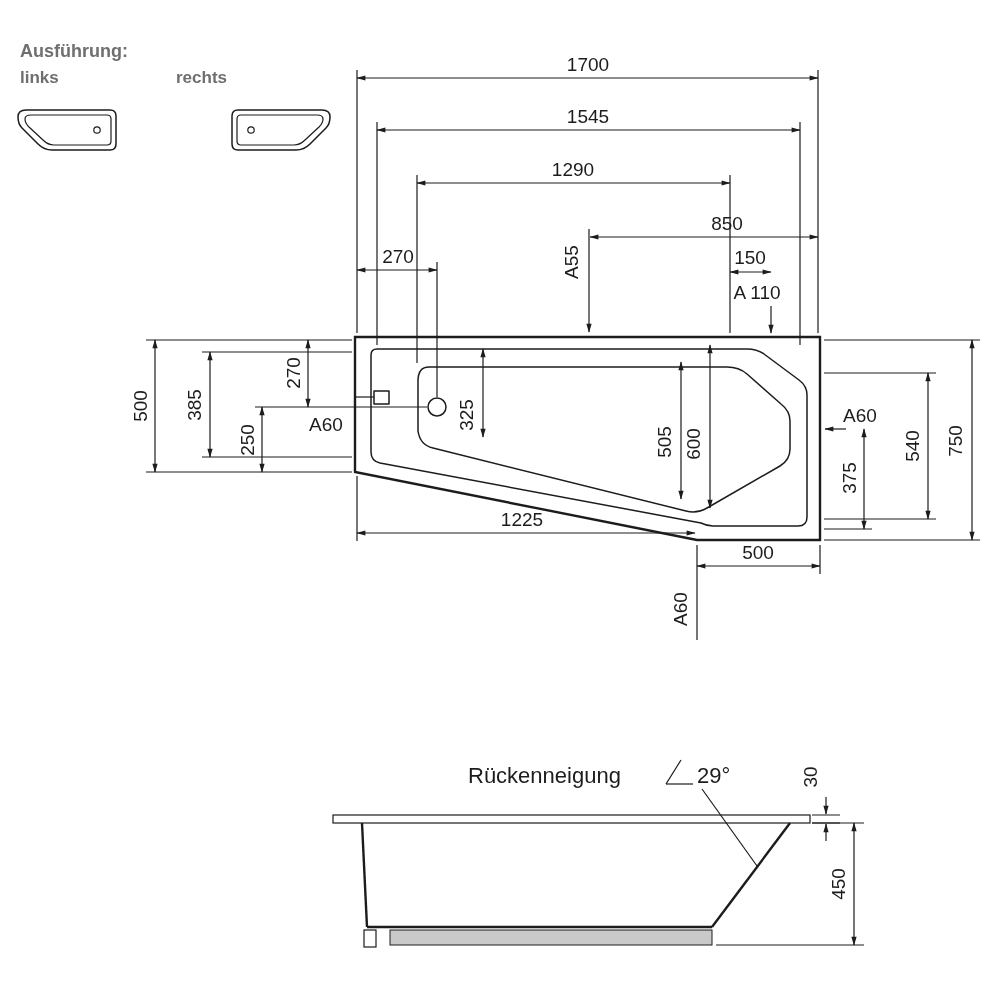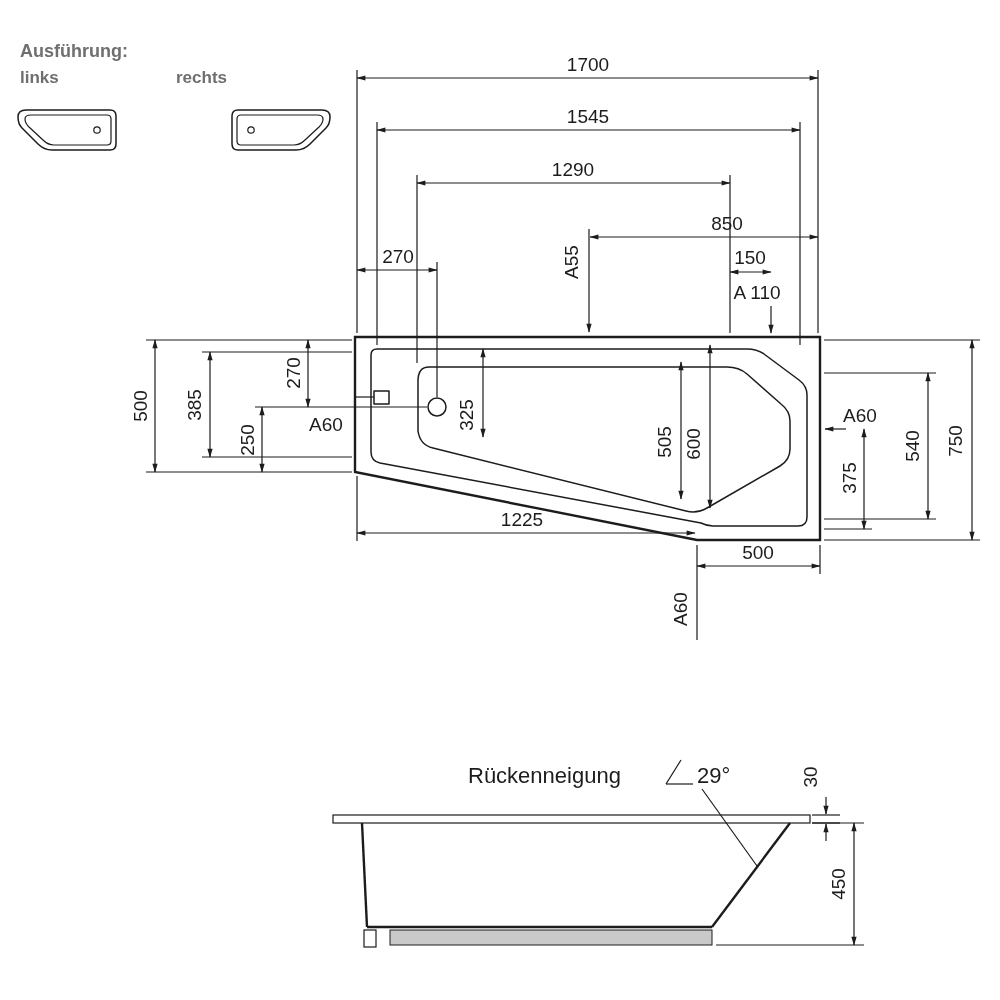--- a/index.html
+++ b/index.html
@@ -1,18 +1,18 @@
 <!DOCTYPE html>
 <html style="--background: #ffffff; --line: #1c1c1c; --text: #1c1c1c; --legend-text: #6f6f6f; --base-fill: #c9c9c9;"><head>
 <meta charset="utf-8">
 <style>
   * { margin:0; padding:0; box-sizing:border-box; }
   html,body { background:#fff; }
   .canvas { width:1000px; height:1000px; background:var(--background,#fff); position:relative;
-            font-family:"Liberation Sans",sans-serif; overflow:hidden; }
+            font-family:"Liberation Sans",sans-serif; overflow:hidden;border-radius:27px; }
   svg text { fill:var(--text,#1c1c1c); font-family:"Liberation Sans",sans-serif; font-size:19px; }
   .ln { stroke:var(--line,#1c1c1c); fill:none; stroke-width:1.2; stroke-linecap:butt; }
   .lt { stroke-width:2.4; stroke-linejoin:miter; }
   .lm { stroke-width:1.5; stroke-linejoin:round; }
   .t-mid { text-anchor:middle; }
   .t-legend { fill:var(--legend-text,#707070); font-weight:bold; font-size:18px; }
   .t-legend2 { fill:var(--legend-text,#707070); font-weight:bold; font-size:17px; }
   .t-big { font-size:22px; }
   .fill-base { fill:var(--base-fill,#c9c9c9); stroke:var(--line,#1c1c1c); stroke-width:1; }
 </style>

